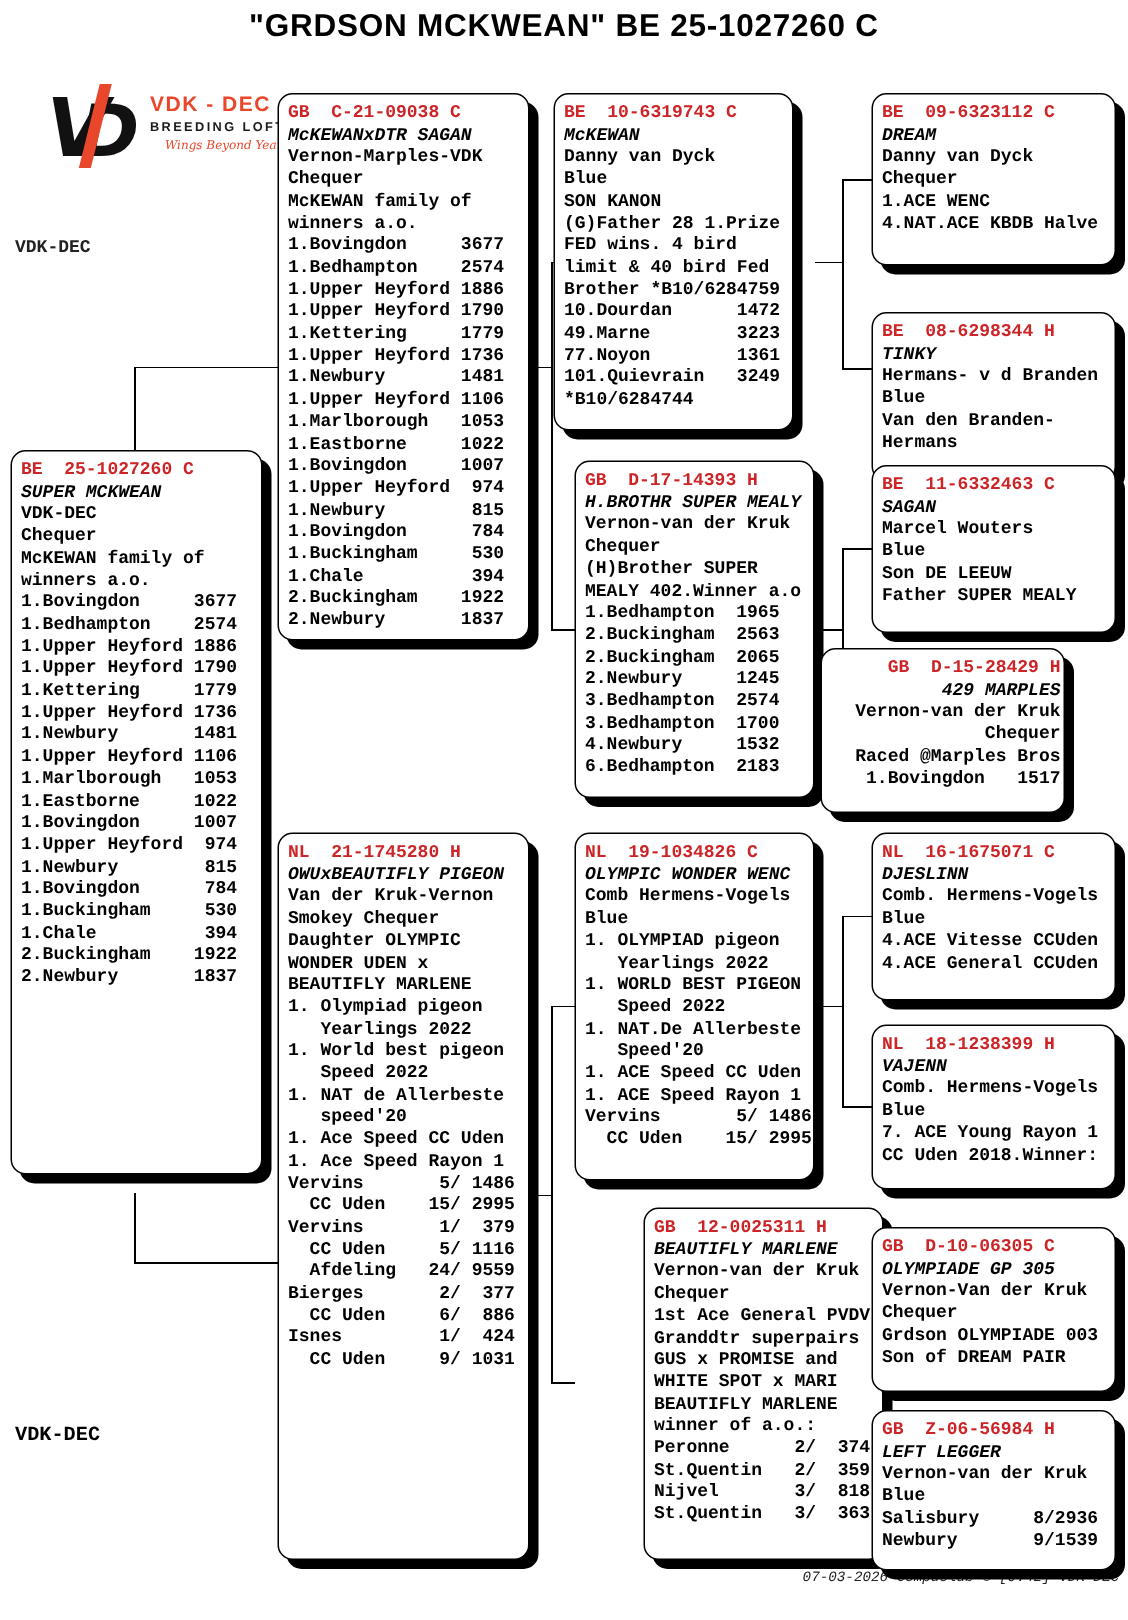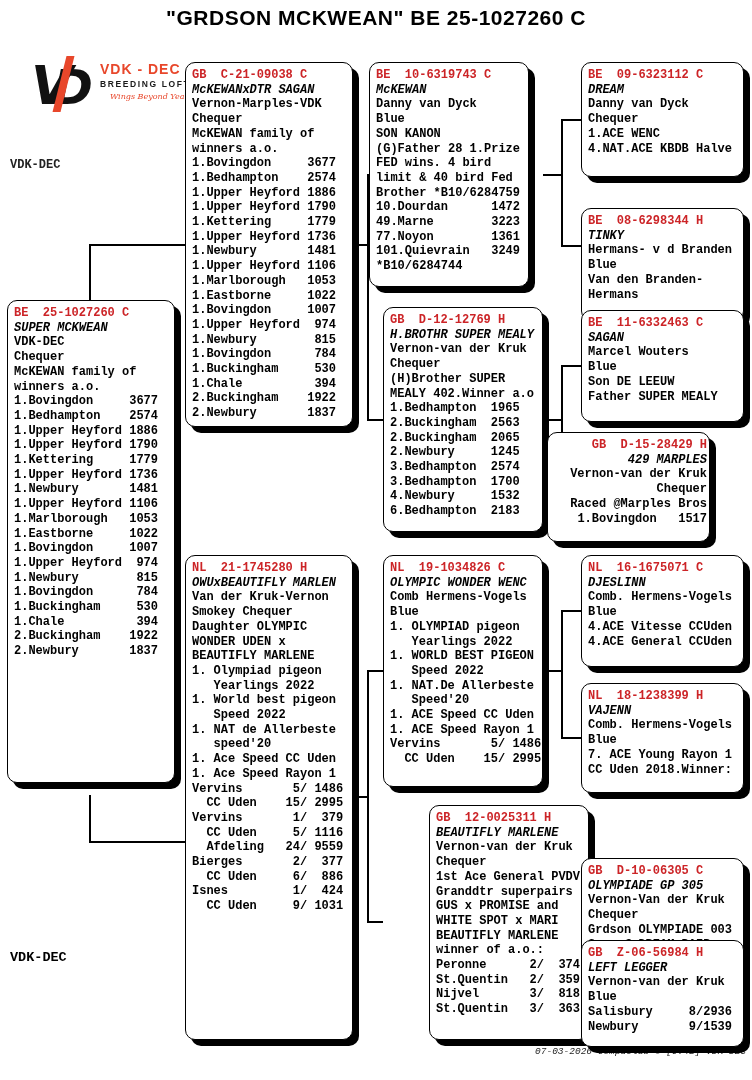--- a/index.html
+++ b/index.html
@@ -38,21 +38,21 @@
   .g3a{left:369px;top:62px; width:160px;height:225px;}
   .g3b{left:383px;top:307px;width:160px;height:225px;}
   .g3c{left:383px;top:555px;width:160px;height:232px;}
   .g3d{left:383px;top:805px;width:160px;height:235px;margin-left:46px;}
   .g4a{left:581px;top:62px; width:163px;height:115px;}
   .g4b{left:581px;top:190px;width:163px;height:113px;margin-top:18px;}
   .g4c{left:581px;top:310px;width:163px;height:112px;}
   .g4d{left:547px;top:432px;width:163px;height:110px;text-align:right;}
   .g4e{left:581px;top:555px;width:163px;height:112px;}
   .g4f{left:581px;top:683px;width:163px;height:110px;}
-  .g4g{left:581px;top:818px;width:163px;height:110px;margin-top:40px;}
+  .g4g{left:581px;top:818px;width:163px;height:110px;}
   .g4h{left:581px;top:940px;width:163px;height:107px;}
 </style>
 </head>
 <body>
 
 <div id="page">
 
   <div id="title">"GRDSON MCKWEAN"  BE  25-1027260 C</div>
 
   <div id="logo">
@@ -136,21 +136,21 @@
 1.Newbury        815
 1.Bovingdon      784
 1.Buckingham     530
 1.Chale          394
 2.Buckingham    1922
 2.Newbury       1837</div>
   </div>
 
   <div class="pbox dam">
     <div class="ring">NL  21-1745280 H</div>
-    <div class="pname">OWUxBEAUTIFLY MARLEN</div>
+    <div class="pname">OWUxBEAUTIFLY PIGEON</div>
     <div class="pbody">Van der Kruk-Vernon
 Smokey Chequer
 Daughter OLYMPIC
 WONDER UDEN x
 BEAUTIFLY MARLENE
 1. Olympiad pigeon
    Yearlings 2022
 1. World best pigeon
    Speed 2022
 1. NAT de Allerbeste
@@ -179,21 +179,21 @@
 limit &amp; 40 bird Fed
 Brother *B10/6284759
 10.Dourdan      1472
 49.Marne        3223
 77.Noyon        1361
 101.Quievrain   3249
 *B10/6284744</div>
   </div>
 
   <div class="pbox g3b">
-    <div class="ring">GB  D-12-12769 H</div>
+    <div class="ring">GB  D-17-14393 H</div>
     <div class="pname">H.BROTHR SUPER MEALY</div>
     <div class="pbody">Vernon-van der Kruk
 Chequer
 (H)Brother SUPER
 MEALY 402.Winner a.o
 1.Bedhampton  1965
 2.Buckingham  2563
 2.Buckingham  2065
 2.Newbury     1245
 3.Bedhampton  2574

